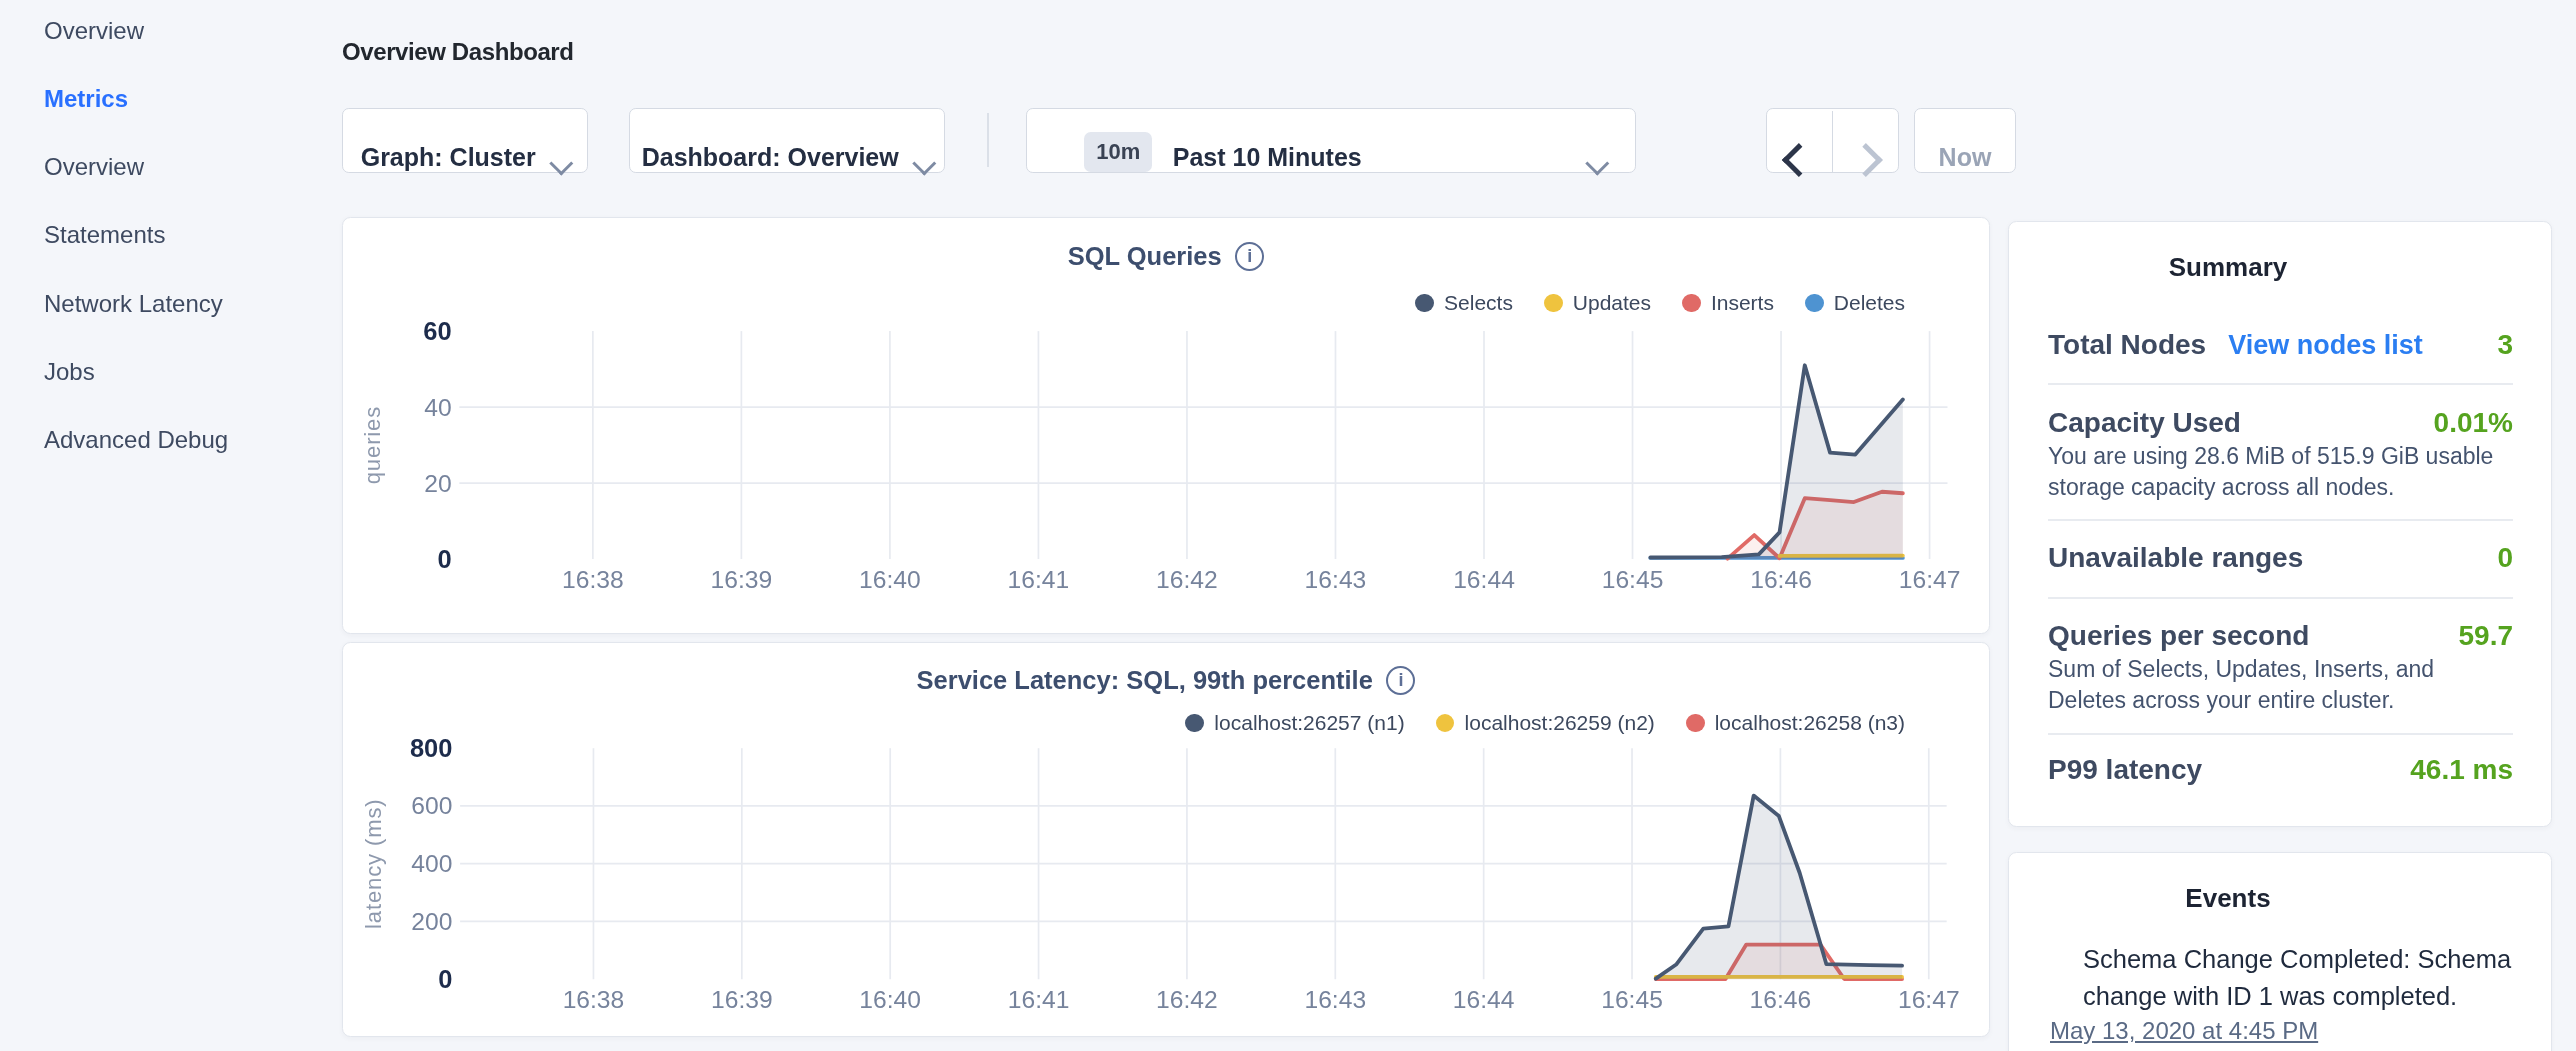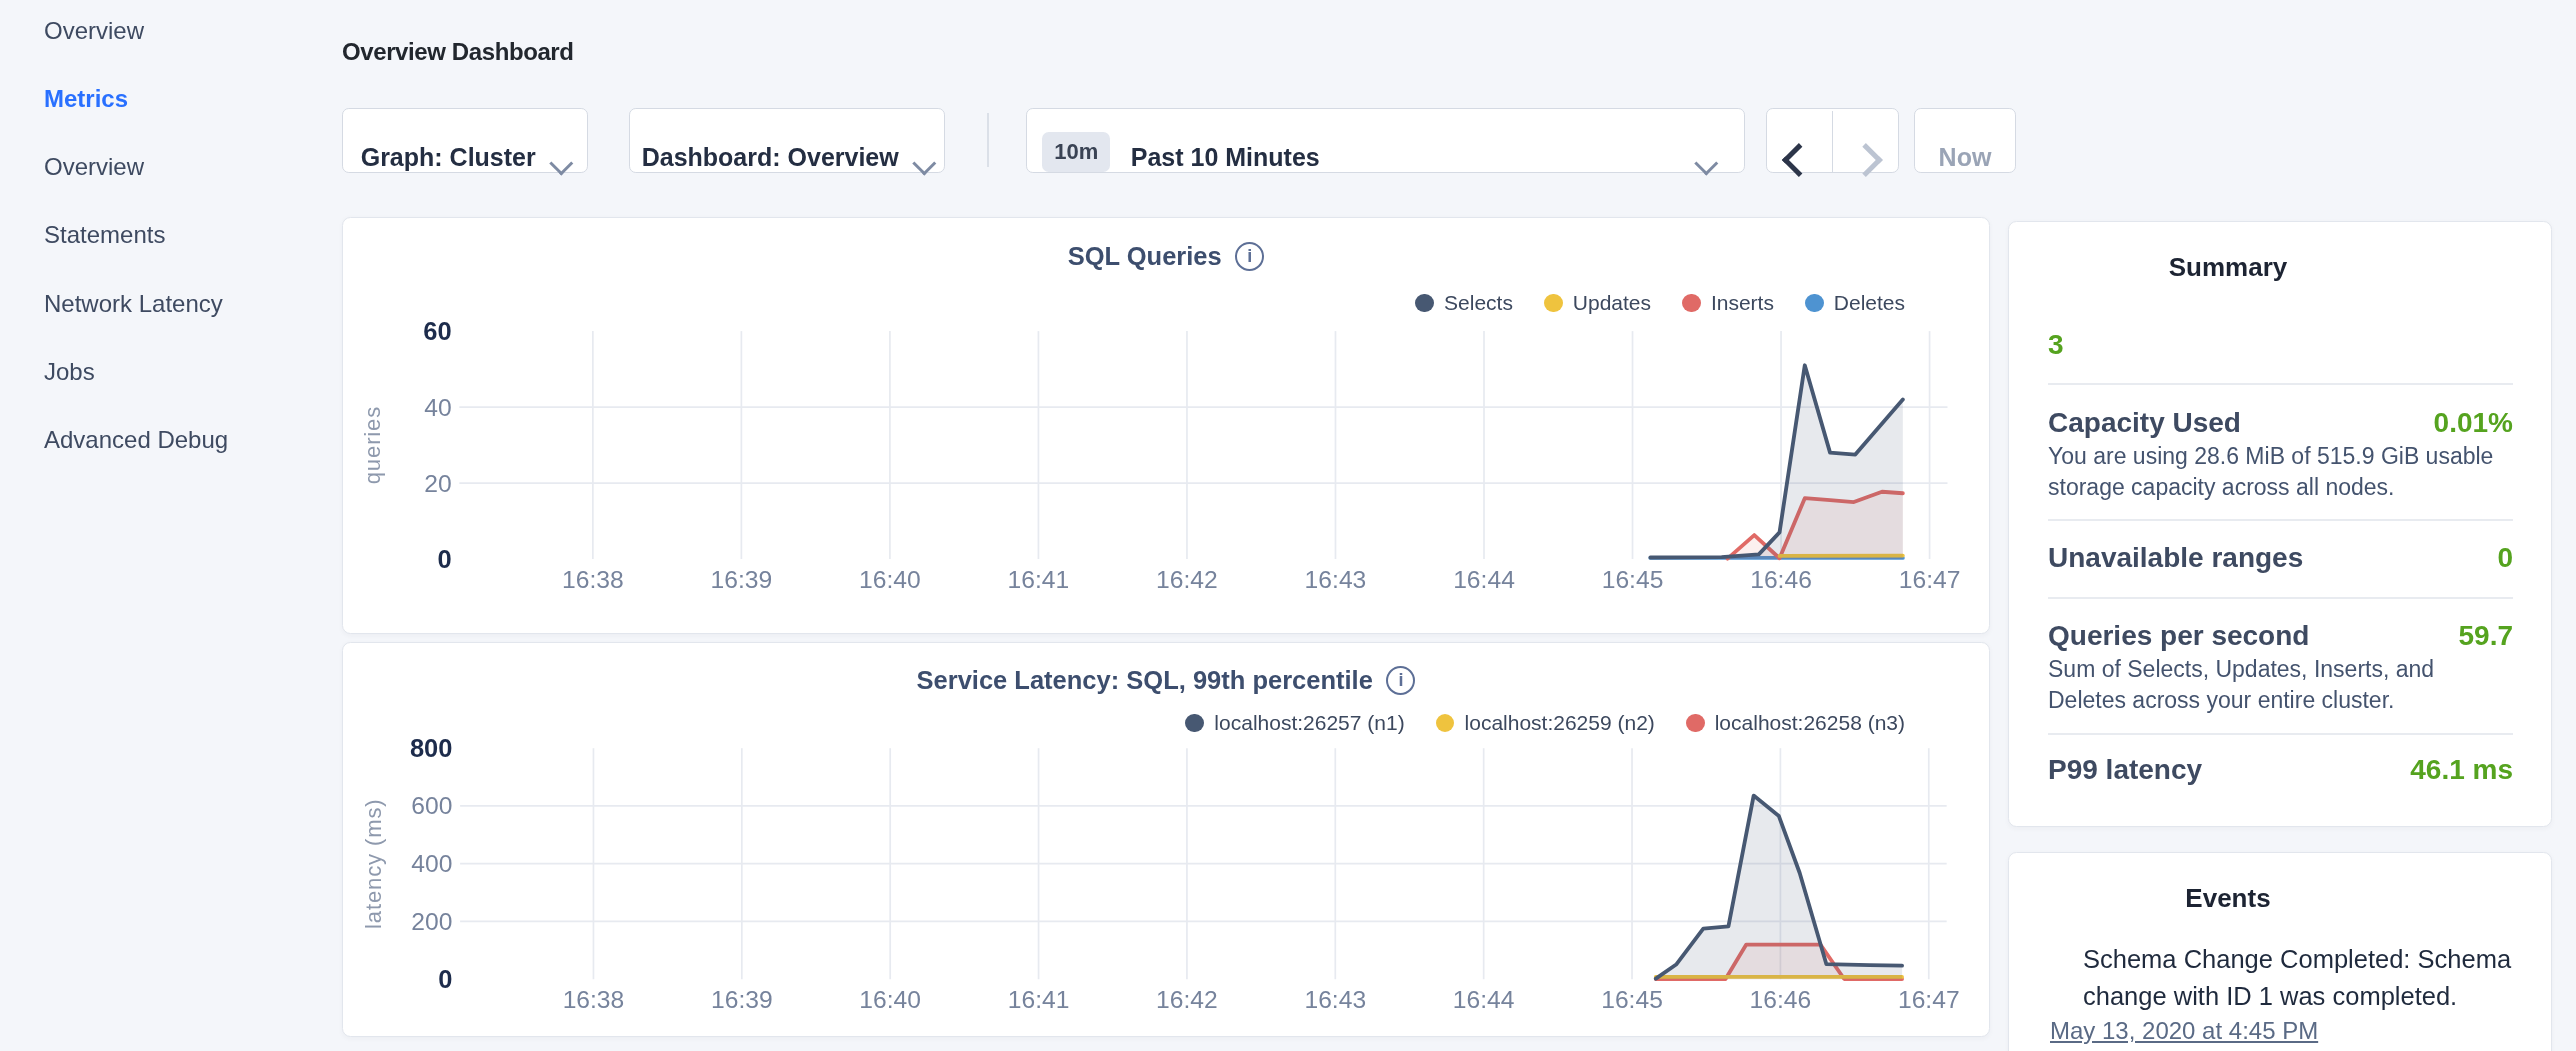--- a/index.html
+++ b/index.html
@@ -68,21 +68,21 @@
 
   <div class="ctl" style="left:342px;width:246px;justify-content:center;">
     <span>Graph: Cluster</span>
     <span class="chev-down"></span>
   </div>
   <div class="ctl" style="left:629px;width:316px;justify-content:center;">
     <span>Dashboard: Overview</span>
     <span class="chev-down"></span>
   </div>
   <div class="vdivider"></div>
-  <div class="ctl" style="left:1026px;width:719px;">
+  <div class="ctl" style="left:1026px;width:610px;padding-left:42px;">
     <span class="badge">10m</span>
     <span>Past 10 Minutes</span>
     <span class="chev-down" style="position:absolute;right:29px;"></span>
   </div>
   <div class="ctl" style="left:1766px;width:133px;padding:0;">
     <span style="flex:1;display:flex;justify-content:center;">
         <span class="arrow-left"></span>
       </span>
     <span style="width:1.7px;height:61px;background:#d5dae3;"></span>
     <span style="flex:1;display:flex;justify-content:center;">
@@ -204,20 +204,24 @@
       <path d="M 1947.6 1151.7 L 2029.7 1151.7 L 2054.1 1111.2 L 2141.4 1111.2 L 2169.4 1151.7 L 2237.5 1151.7 L 2237.5 1152 L 1947.6 1152 Z" fill="#e06a66" fill-opacity="0.1" stroke="none"></path>
       <path d="M 1947.6 1151.7 L 2029.7 1151.7 L 2054.1 1111.2 L 2141.4 1111.2 L 2169.4 1151.7 L 2237.5 1151.7" fill="none" stroke="#e06a66" stroke-width="4.5" stroke-linejoin="round" stroke-linecap="round"></path>
       <path d="M 1947.6 1149.3 L 2237.5 1149.3" fill="none" stroke="#efc33e" stroke-width="4.5" stroke-linejoin="round" stroke-linecap="round"></path>
       <path d="M 1947.6 1151.3 L 1972.0 1134.3 L 2003.5 1092.5 L 2033.1 1089.8 L 2062.8 935.8 L 2092.5 959.9 L 2117.0 1026.9 L 2148.4 1134.3 L 2199.1 1135.3 L 2237.5 1136.0 L 2237.5 1152 L 1947.6 1152 Z" fill="#475872" fill-opacity="0.13" stroke="none"></path>
       <path d="M 1947.6 1151.3 L 1972.0 1134.3 L 2003.5 1092.5 L 2033.1 1089.8 L 2062.8 935.8 L 2092.5 959.9 L 2117.0 1026.9 L 2148.4 1134.3 L 2199.1 1135.3 L 2237.5 1136.0" fill="none" stroke="#475872" stroke-width="4.5" stroke-linejoin="round" stroke-linecap="round"></path>
     </svg>
 
   <div class="card" style="left:2008px;top:221px;width:544px;height:606px;"></div>
   <div class="panel-title" style="top:252px;">Summary</div>
   <div class="sum-row" style="top:329px;">
+    <span style="display:flex;align-items:baseline;">
+      <span class="sum-label">Total Nodes</span>
+      <span class="sum-link">View nodes list</span>
+    </span>
     <span class="sum-value">3</span>
   </div>
   <div class="sum-div" style="top:383px;"></div>
   <div class="sum-row" style="top:407px;">
     <span class="sum-label">Capacity Used</span>
     <span class="sum-value">0.01%</span>
   </div>
   <div class="sum-desc" style="top:441px;">You are using 28.6 MiB of 515.9 GiB usable storage capacity across all nodes.</div>
   <div class="sum-div" style="top:519px;"></div>
   <div class="sum-row" style="top:542px;">

